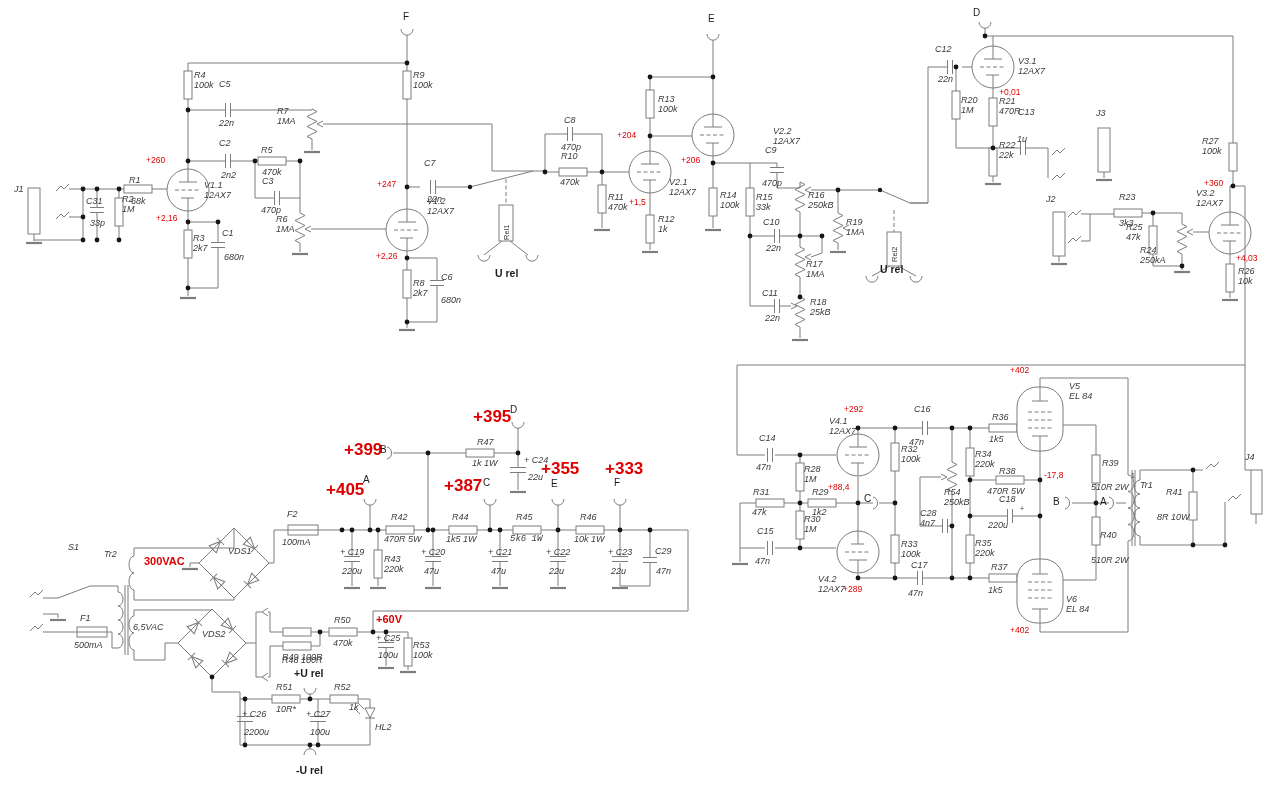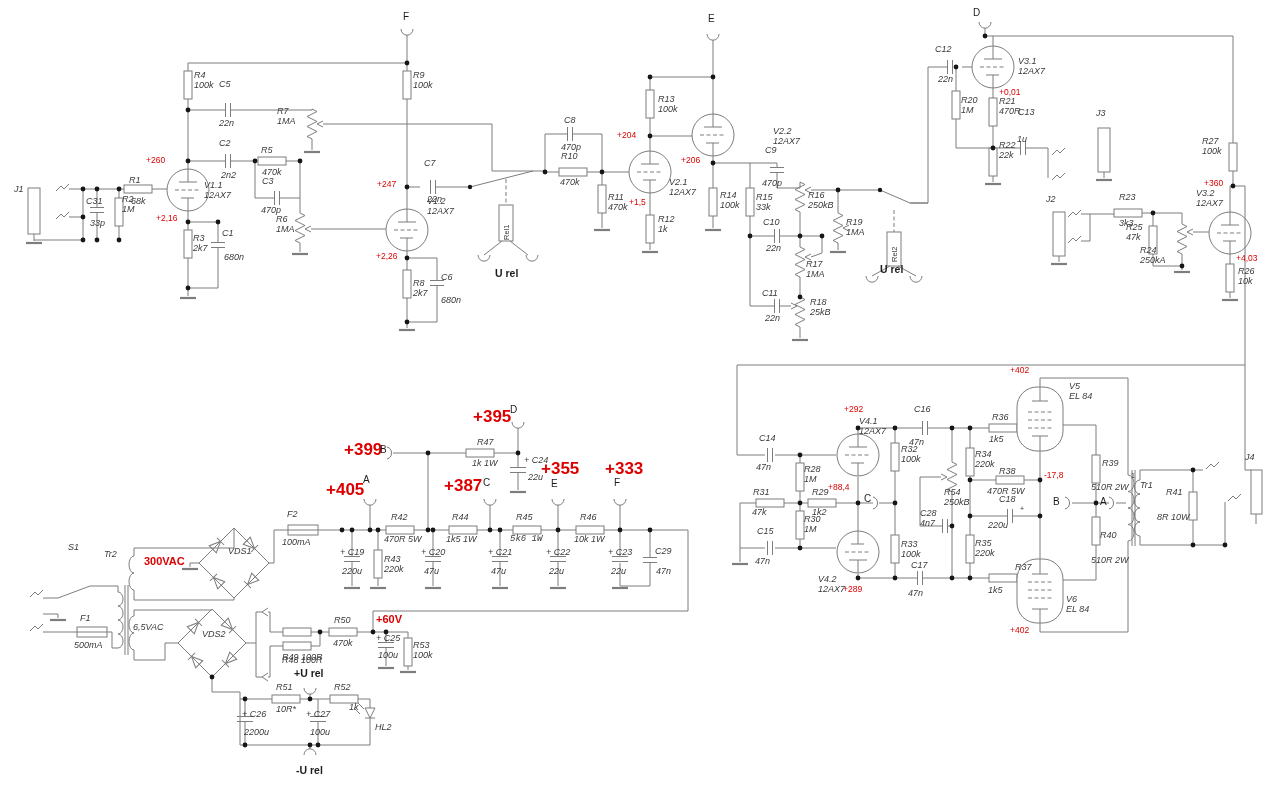--- a/index.html
+++ b/index.html
@@ -522,21 +522,21 @@
       <div class="ref" style="left: 1091px; top: 555px;">510R 2W</div>
       <div class="plain" style="left: 1053px; top: 497px;">B</div>
       <div class="plain" style="left: 1100px; top: 497px;">A</div>
       <div class="ref" style="left: 1140px; top: 480px;">Tr1</div>
       <div class="ref" style="left: 1166px; top: 487px;">R41</div>
       <div class="ref" style="left: 1157px; top: 512px;">8R 10W</div>
       <div class="ref" style="left: 1245px; top: 452px;">J4</div>
       <div class="red-s" style="left: 1044px; top: 471px;">-17,8</div>
       <div class="ref" style="left: 992px; top: 412px;">R36</div>
       <div class="ref" style="left: 989px; top: 434px;">1k5</div>
-      <div class="ref" style="left: 991px; top: 562px; margin-left: 24px;">R37</div>
+      <div class="ref" style="left: 991px; top: 562px;">R37</div>
       <div class="ref" style="left: 988px; top: 585px;">1k5</div>
       <div class="ref" style="left: 975px; top: 449px;">R34
 220k</div>
       <div class="ref" style="left: 999px; top: 466px;">R38</div>
       <div class="ref" style="left: 987px; top: 486px;">470R 5W</div>
       <div class="ref" style="left: 999px; top: 494px;">C18</div>
       <div class="tiny" style="left: 1020px; top: 505px;">+</div>
       <div class="ref" style="left: 988px; top: 520px;">220u</div>
       <div class="ref" style="left: 975px; top: 538px;">R35
 220k</div>
@@ -545,21 +545,21 @@
       <div class="ref" style="left: 911px; top: 560px; text-align: center;">C17</div>
       <div class="ref" style="left: 908px; top: 588px;">47n</div>
       <div class="ref" style="left: 901px; top: 444px;">R32
 100k</div>
       <div class="ref" style="left: 901px; top: 539px;">R33
 100k</div>
       <div class="ref" style="left: 944px; top: 487px;">R54
 250kB</div>
       <div class="ref" style="left: 920px; top: 508px;">C28
 4n7</div>
-      <div class="ref" style="left: 859px; top: 416px;">V4.1
+      <div class="ref" style="left: 829px; top: 416px;">V4.1
 12AX7</div>
       <div class="red-s" style="left: 844px; top: 405px;">+292</div>
       <div class="ref" style="left: 818px; top: 574px;">V4.2
 12AX7</div>
       <div class="red-s" style="left: 843px; top: 585px;">+289</div>
       <div class="red-s" style="left: 828px; top: 483px;">+88,4</div>
       <div class="plain" style="left: 864px; top: 494px;">C</div>
       <div class="ref" style="left: 759px; top: 433px;">C14</div>
       <div class="ref" style="left: 756px; top: 462px;">47n</div>
       <div class="ref" style="left: 757px; top: 526px;">C15</div>

